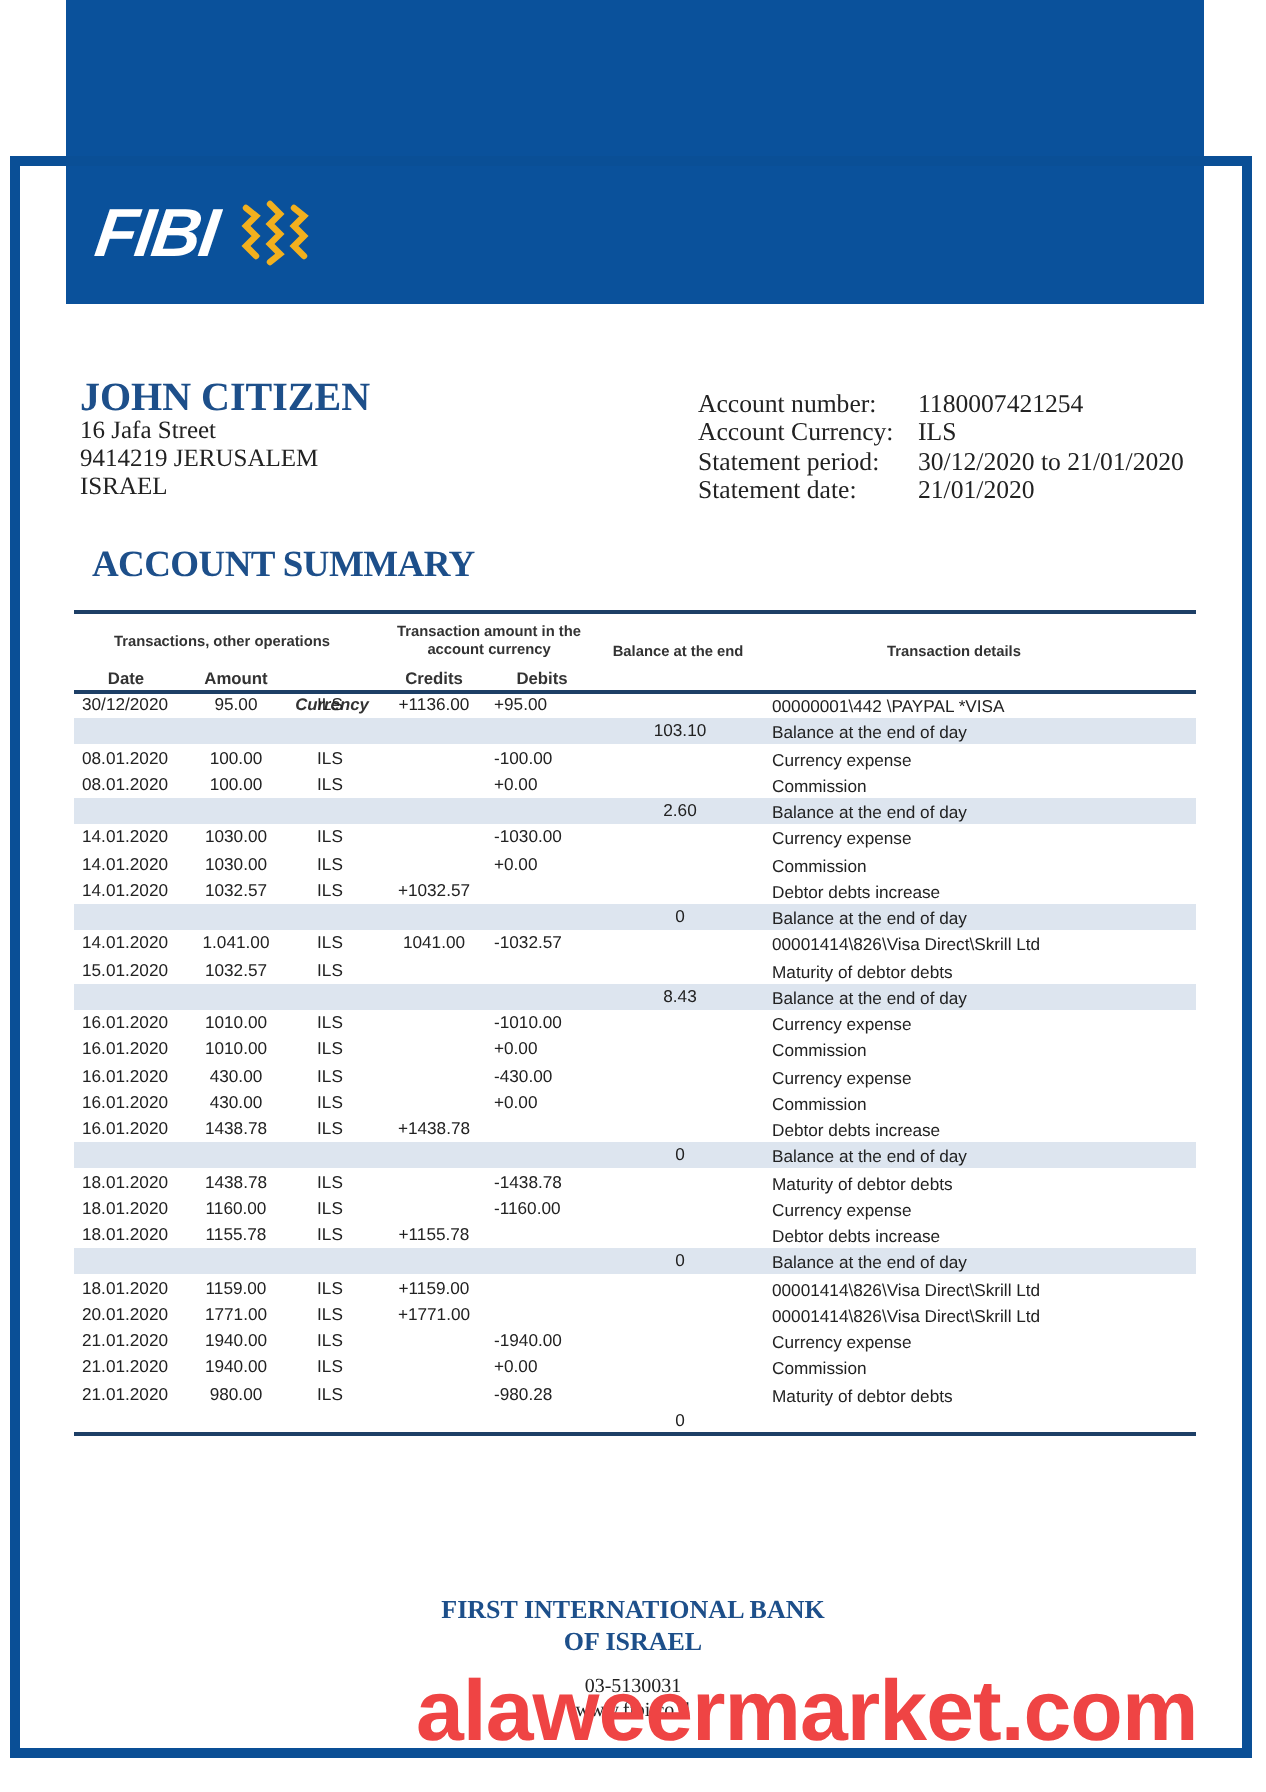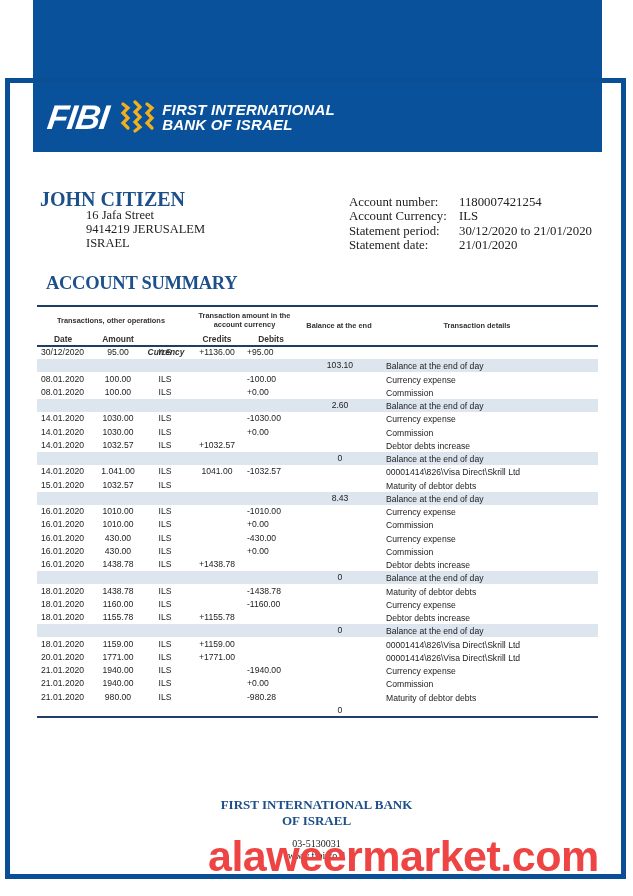--- a/index.html
+++ b/index.html
@@ -23,21 +23,21 @@
     line-height: 1;
   }
   .logo-mark { margin-left: 10px; width: 40px; height: 34px; }
   .logo-text {
     margin-left: 4px; color: #ffffff; font-weight: bold; font-style: italic;
     font-size: 15px; line-height: 15px; letter-spacing: 0.2px;
   }
   .serif { font-family: "Liberation Serif", "DejaVu Serif", serif; }
   .customer { position: absolute; left: 40px; top: 190px; }
   .customer-name { color: #1d4f8a; font-weight: bold; font-size: 20px; line-height: 18px; }
-  .customer-line { color: #222; font-size: 12.5px; line-height: 14px; margin-left: 46px; }
+  .customer-line { color: #222; font-size: 12.5px; line-height: 14px; }
   .acct-info { position: absolute; left: 349px; top: 195px; font-size: 12.8px; line-height: 14.3px; color: #222; }
   .acct-row { display: flex; }
   .acct-label { width: 110px; }
   .summary-title {
     position: absolute; left: 46px; top: 273px; color: #1d4f8a;
     font-weight: bold; font-size: 18.5px; letter-spacing: -0.3px;
   }
   .table { position: absolute; left: 37px; top: 305px; width: 561px; font-size: 8.6px; color: #222; }
   .tline { position: absolute; left: 0; width: 561px; height: 1.5px; background: #1d3f66; }
   .th { position: absolute; font-weight: bold; color: #333; text-align: center; line-height: 10px; }
@@ -69,24 +69,20 @@
 <div class="banner">
   <div class="logo">
     <span class="logo-fibi">FIBI</span>
     <svg class="logo-mark" viewBox="0 0 40 34">
       <g fill="none" stroke="#f2b01e" stroke-width="3.2" stroke-linecap="round">
         <path d="M5 4 l5 4 l-5 5 l5 5 l-5 5 l5 5"></path>
         <path d="M17 2 l5 5 l-5 5 l5 5 l-5 5 l5 5 l-5 4"></path>
         <path d="M29 4 l5 4 l-5 5 l5 5 l-5 5 l5 5"></path>
       </g>
     </svg>
-    <div class="logo-text">
-      <div>FIRST INTERNATIONAL</div>
-      <div>BANK OF ISRAEL</div>
-    </div>
   </div>
 </div>
 
 <div class="frame"></div>
 
 <div class="customer serif">
   <div class="customer-name">JOHN CITIZEN</div>
   <div class="customer-line">16 Jafa Street</div>
   <div class="customer-line">9414219 JERUSALEM</div>
   <div class="customer-line">ISRAEL</div>
@@ -126,20 +122,21 @@
   <div class="th" style="left:210px;width:48px;top:29px;font-size:8.4px;">Debits</div>
   <div class="tline" style="top:40px;"></div>
   <div id="rows">
       <div class="row" style="top: 41px;">
         <span class="cell c-date">30/12/2020</span>
         <span class="cell c-amount">95.00</span>
         <span class="cell c-cur">ILS</span>
         <span class="cell c-cred">+1136.00</span>
         <span class="cell c-deb">+95.00</span>
         <span class="cell c-bal"></span>
+        <span class="cell c-det">00000001\442 \PAYPAL *VISA</span>
       </div>
       <div class="row shade" style="top: 54.25px;">
         <span class="cell c-date"></span>
         <span class="cell c-amount"></span>
         <span class="cell c-cur"></span>
         <span class="cell c-cred"></span>
         <span class="cell c-deb"></span>
         <span class="cell c-bal">103.10</span>
         <span class="cell c-det">Balance at the end of day</span>
       </div>

